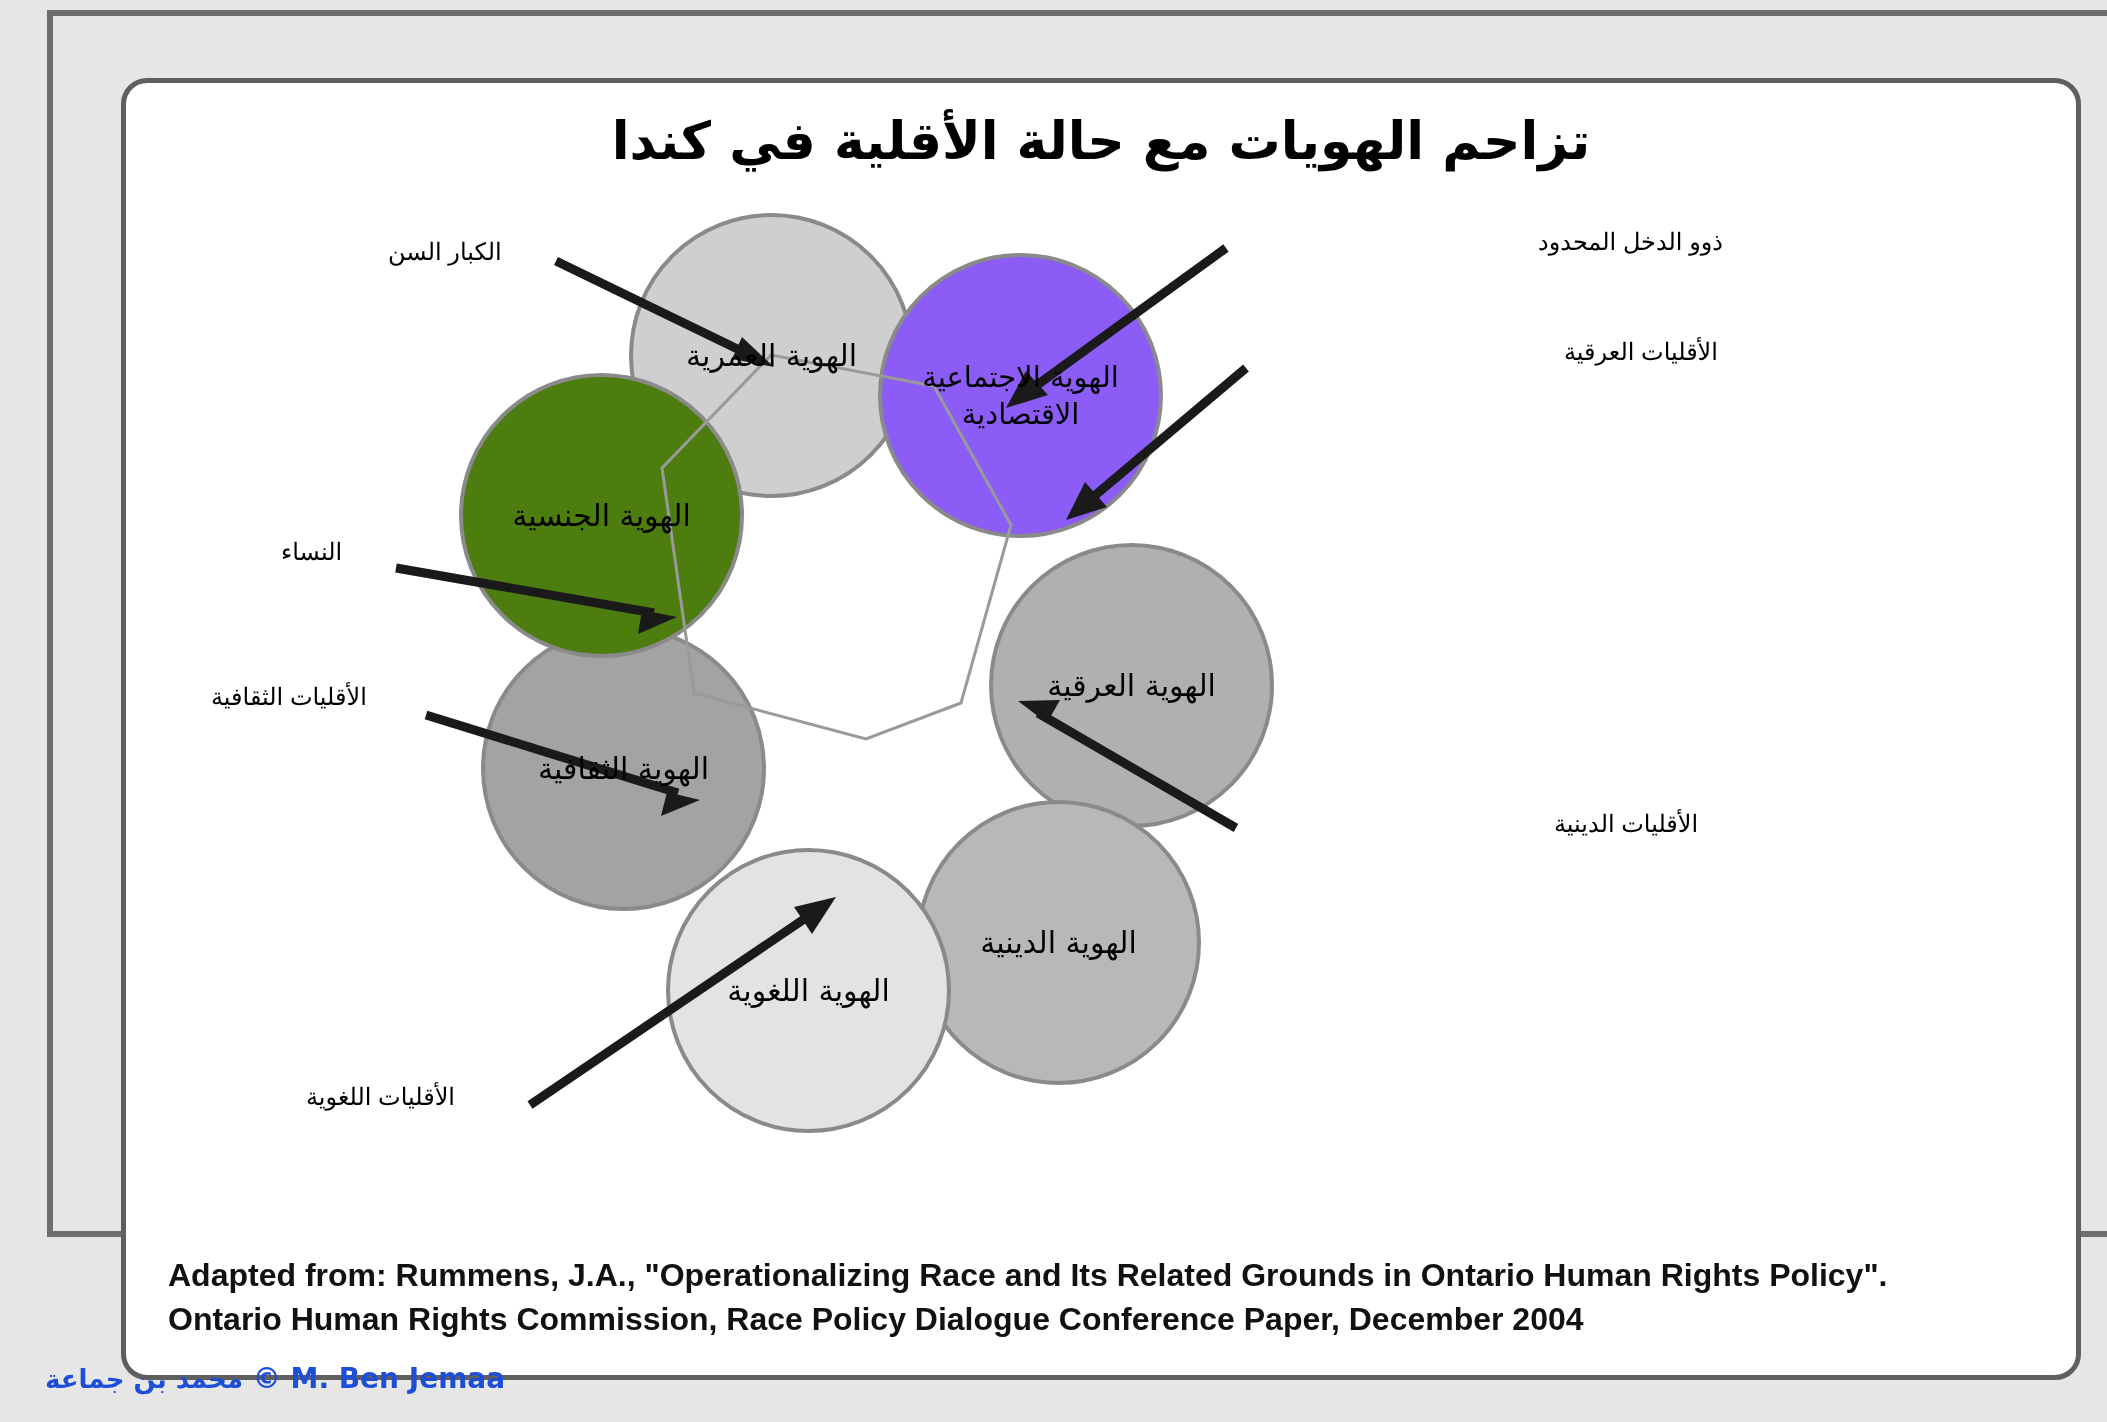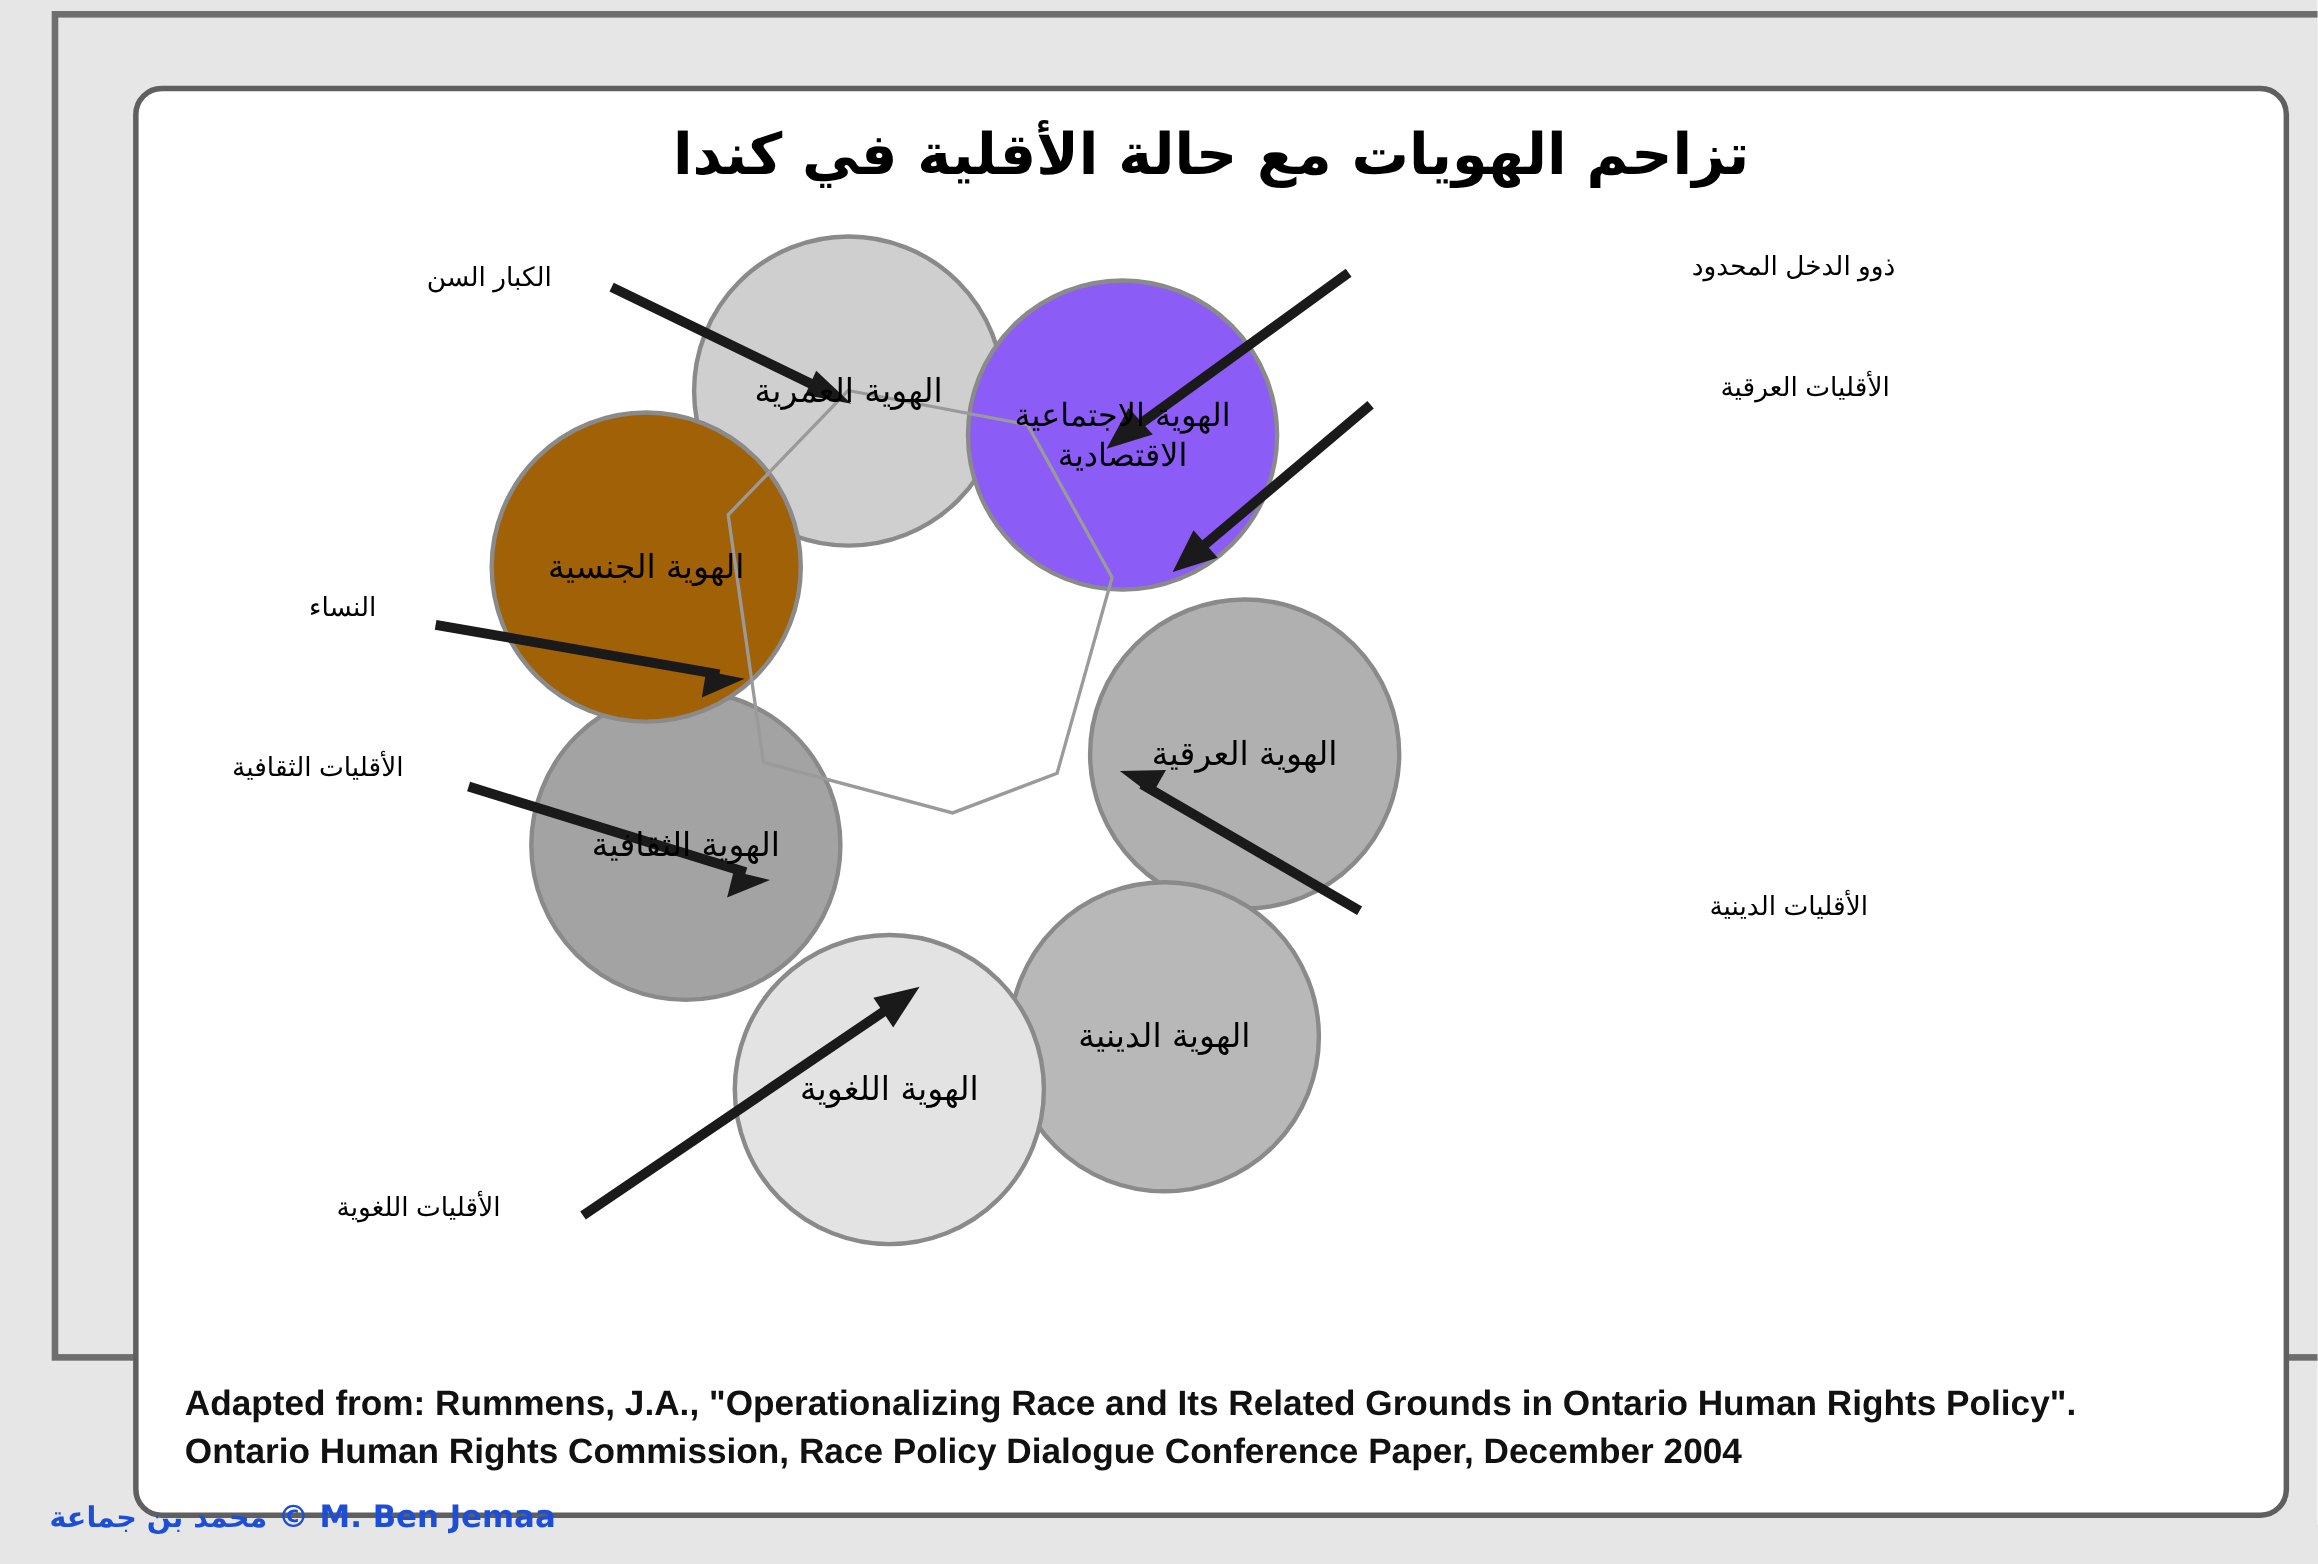--- a/index.html
+++ b/index.html
@@ -153,21 +153,21 @@
         </div>
 
         <div class="circle" style="left:355px; top:543px; width:285px; height:285px; background:#a3a3a3;">
           <span>الهوية الثقافية</span>
         </div>
 
         <div class="circle" style="left:540px; top:765px; width:285px; height:285px; background:#e3e3e3;">
           <span>الهوية اللغوية</span>
         </div>
 
-        <div class="circle" style="left:319px; top:290px; width:285px; height:285px; background:#a16207;text-align:right;">
+        <div class="circle" style="left:333px; top:290px; width:285px; height:285px; background:#4d7c0f;text-align:right;">
           <span>الهوية الجنسية</span>
         </div>
 
         <svg class="overlay" viewBox="0 0 1960 1302">
 
           <polygon points="645,272 808,303 885,442 835,620 740,656 568,610 536,385" fill="none" stroke="#9a9a9a" stroke-width="3"></polygon>
 
           <g>
             <line x1="430" y1="178" x2="630" y2="275" stroke="#1a1a1a" stroke-width="9"></line>
             <polygon points="648,284 606,276 616,254" fill="#1a1a1a"></polygon>

